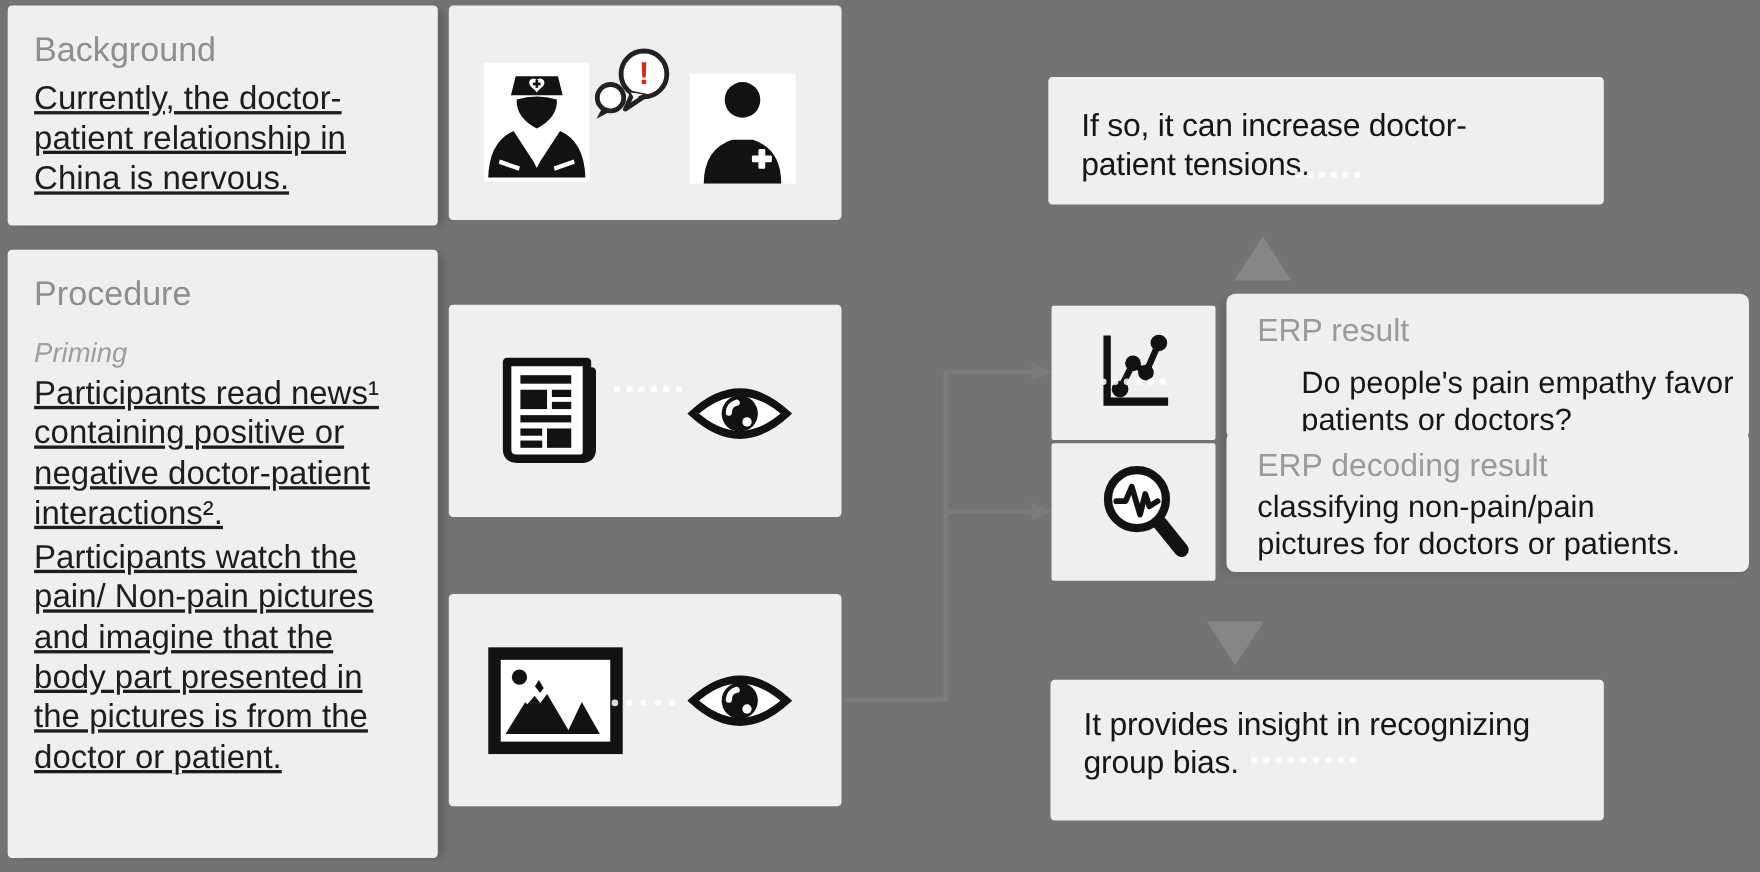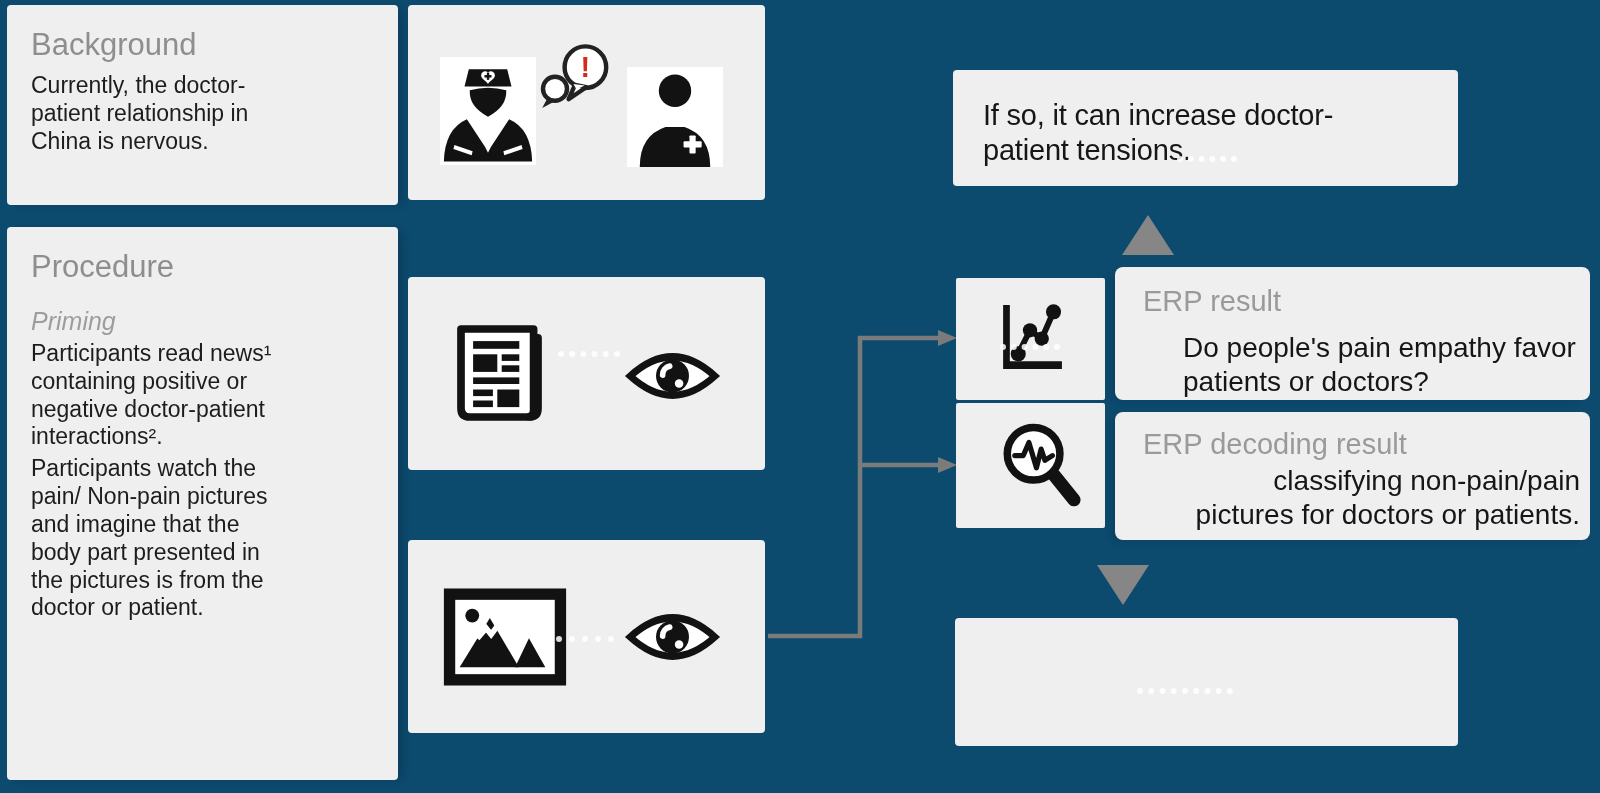--- a/index.html
+++ b/index.html
@@ -1,25 +1,25 @@
 <!DOCTYPE html>
 <html><head>
 <meta charset="utf-8">
 <style>
   html,body{margin:0;padding:0;background:#ffffff;}
   #canvas{
-    position:relative;width:1600px;height:793px;background:#0c4a6e;
+    position:relative;width:1600px;height:793px;background:#737373;
     font-family:"Liberation Sans", sans-serif;overflow:hidden;
   }
   .gbox{position:absolute;background:#efefef;border-radius:4px;}
   .left-card{box-shadow:7px 2px 8px -3px rgba(0,0,0,0.18);}
   .right-text-card{border-radius:8px;box-shadow:-6px 3px 9px -3px rgba(0,0,0,0.14);}
   .card-title{font-size:31px;color:#8e8e8e;margin:0;font-weight:400;}
   .sub-label{font-size:25px;color:#9d9d9d;margin:0;font-weight:400;font-style:italic;}
-  .body-text{font-size:23px;color:#1d1d1d;line-height:1.21;margin:0;font-weight:400;}
+  .body-text{font-size:30px;color:#1d1d1d;line-height:1.21;margin:0;font-weight:400;text-decoration:underline;}
   .lines{white-space:pre-line;}
   .pad{padding:22px 24px;}
   .mini-title{font-size:29px;color:#9a9a9a;margin:0;font-weight:400;}
   .mini-body{font-size:28px;color:#161616;line-height:1.22;margin:0;}
   .big-line{font-size:29px;color:#161616;line-height:1.22;letter-spacing:-0.2px;margin:0;}
   .white-sq{position:absolute;background:#ffffff;}
   .icon-abs{position:absolute;}
   .tri{position:absolute;width:0;height:0;}
   .tri-up{border-left:26px solid transparent;border-right:26px solid transparent;border-bottom:40px solid #868686;}
   .tri-down{border-left:26px solid transparent;border-right:26px solid transparent;border-top:40px solid #868686;}
@@ -172,25 +172,27 @@
   <div class="gbox" style="left:956px;top:403px;width:149px;height:125px;border-radius:2px;">
     <div class="icon-abs" style="left:40px;top:14px;">
       <svg width="94" height="96" viewBox="0 0 100 100">
         <circle cx="40" cy="38" r="28" fill="#ffffff" stroke="#121212" stroke-width="8"></circle>
         <path d="M20,40 H29 L35,26 L43,53 L48,33 L52,45 L60,40" fill="none" stroke="#121212" stroke-width="5.5" stroke-linejoin="round" stroke-linecap="round"></path>
         <line x1="62" y1="61" x2="83" y2="87" stroke="#121212" stroke-width="14" stroke-linecap="round"></line>
       </svg>
     </div>
   </div>
 
-  <section class="gbox right-text-card" style="left:1115px;top:412px;width:475px;height:128px;box-sizing:border-box;padding:16px 10px 0 28px;">
+  <section class="gbox right-text-card" style="left:1115px;top:392px;width:475px;height:128px;box-sizing:border-box;padding:16px 10px 0 28px;">
     <p class="mini-title">ERP decoding result</p>
-    <p class="mini-body lines" style="margin-top:3px;text-align:right;">classifying non-pain/pain
+    <p class="mini-body lines" style="margin-top:3px;">classifying non-pain/pain
 pictures for doctors or patients.</p>
   </section>
 
   <div class="tri tri-down" style="left:1097px;top:565px;"></div>
 
   <section class="gbox" style="left:955px;top:618px;width:503px;height:128px;box-sizing:border-box;padding:24px 10px 0 30px;">
+    <p class="big-line lines">It provides insight in recognizing
+group bias.</p>
     <div class="dots" style="left:182px;top:70px;width:96px;"></div>
   </section>
 
 </div>
 
 </body></html>

